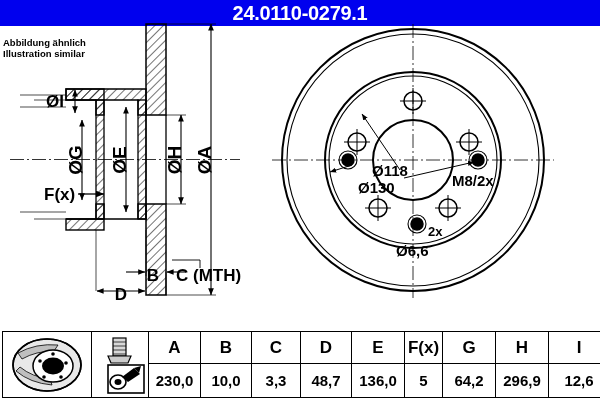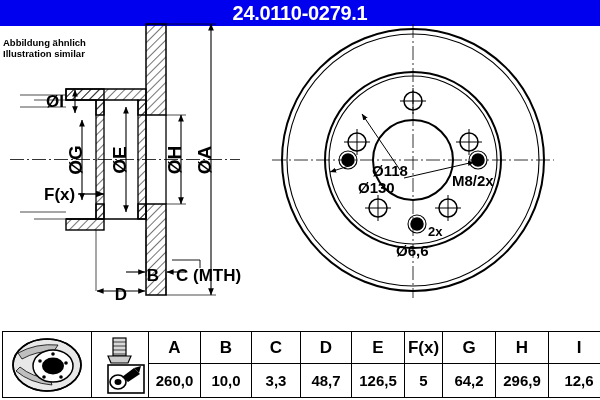--- a/index.html
+++ b/index.html
@@ -292,25 +292,25 @@
         <td style="width:50px">B</td>
         <td style="width:48px">C</td>
         <td style="width:50px">D</td>
         <td style="width:52px">E</td>
         <td style="width:37px" class="fx-head">F(x)</td>
         <td style="width:52px">G</td>
         <td style="width:52px">H</td>
         <td style="width:60px">I</td>
       </tr>
       <tr class="val">
-        <td>260,0</td>
+        <td>230,0</td>
         <td>10,0</td>
         <td>3,3</td>
         <td>48,7</td>
-        <td>126,5</td>
+        <td>136,0</td>
         <td>5</td>
         <td>64,2</td>
         <td>296,9</td>
         <td>12,6</td>
       </tr>
     </tbody>
       </table>
   </div>
 
 </div>

